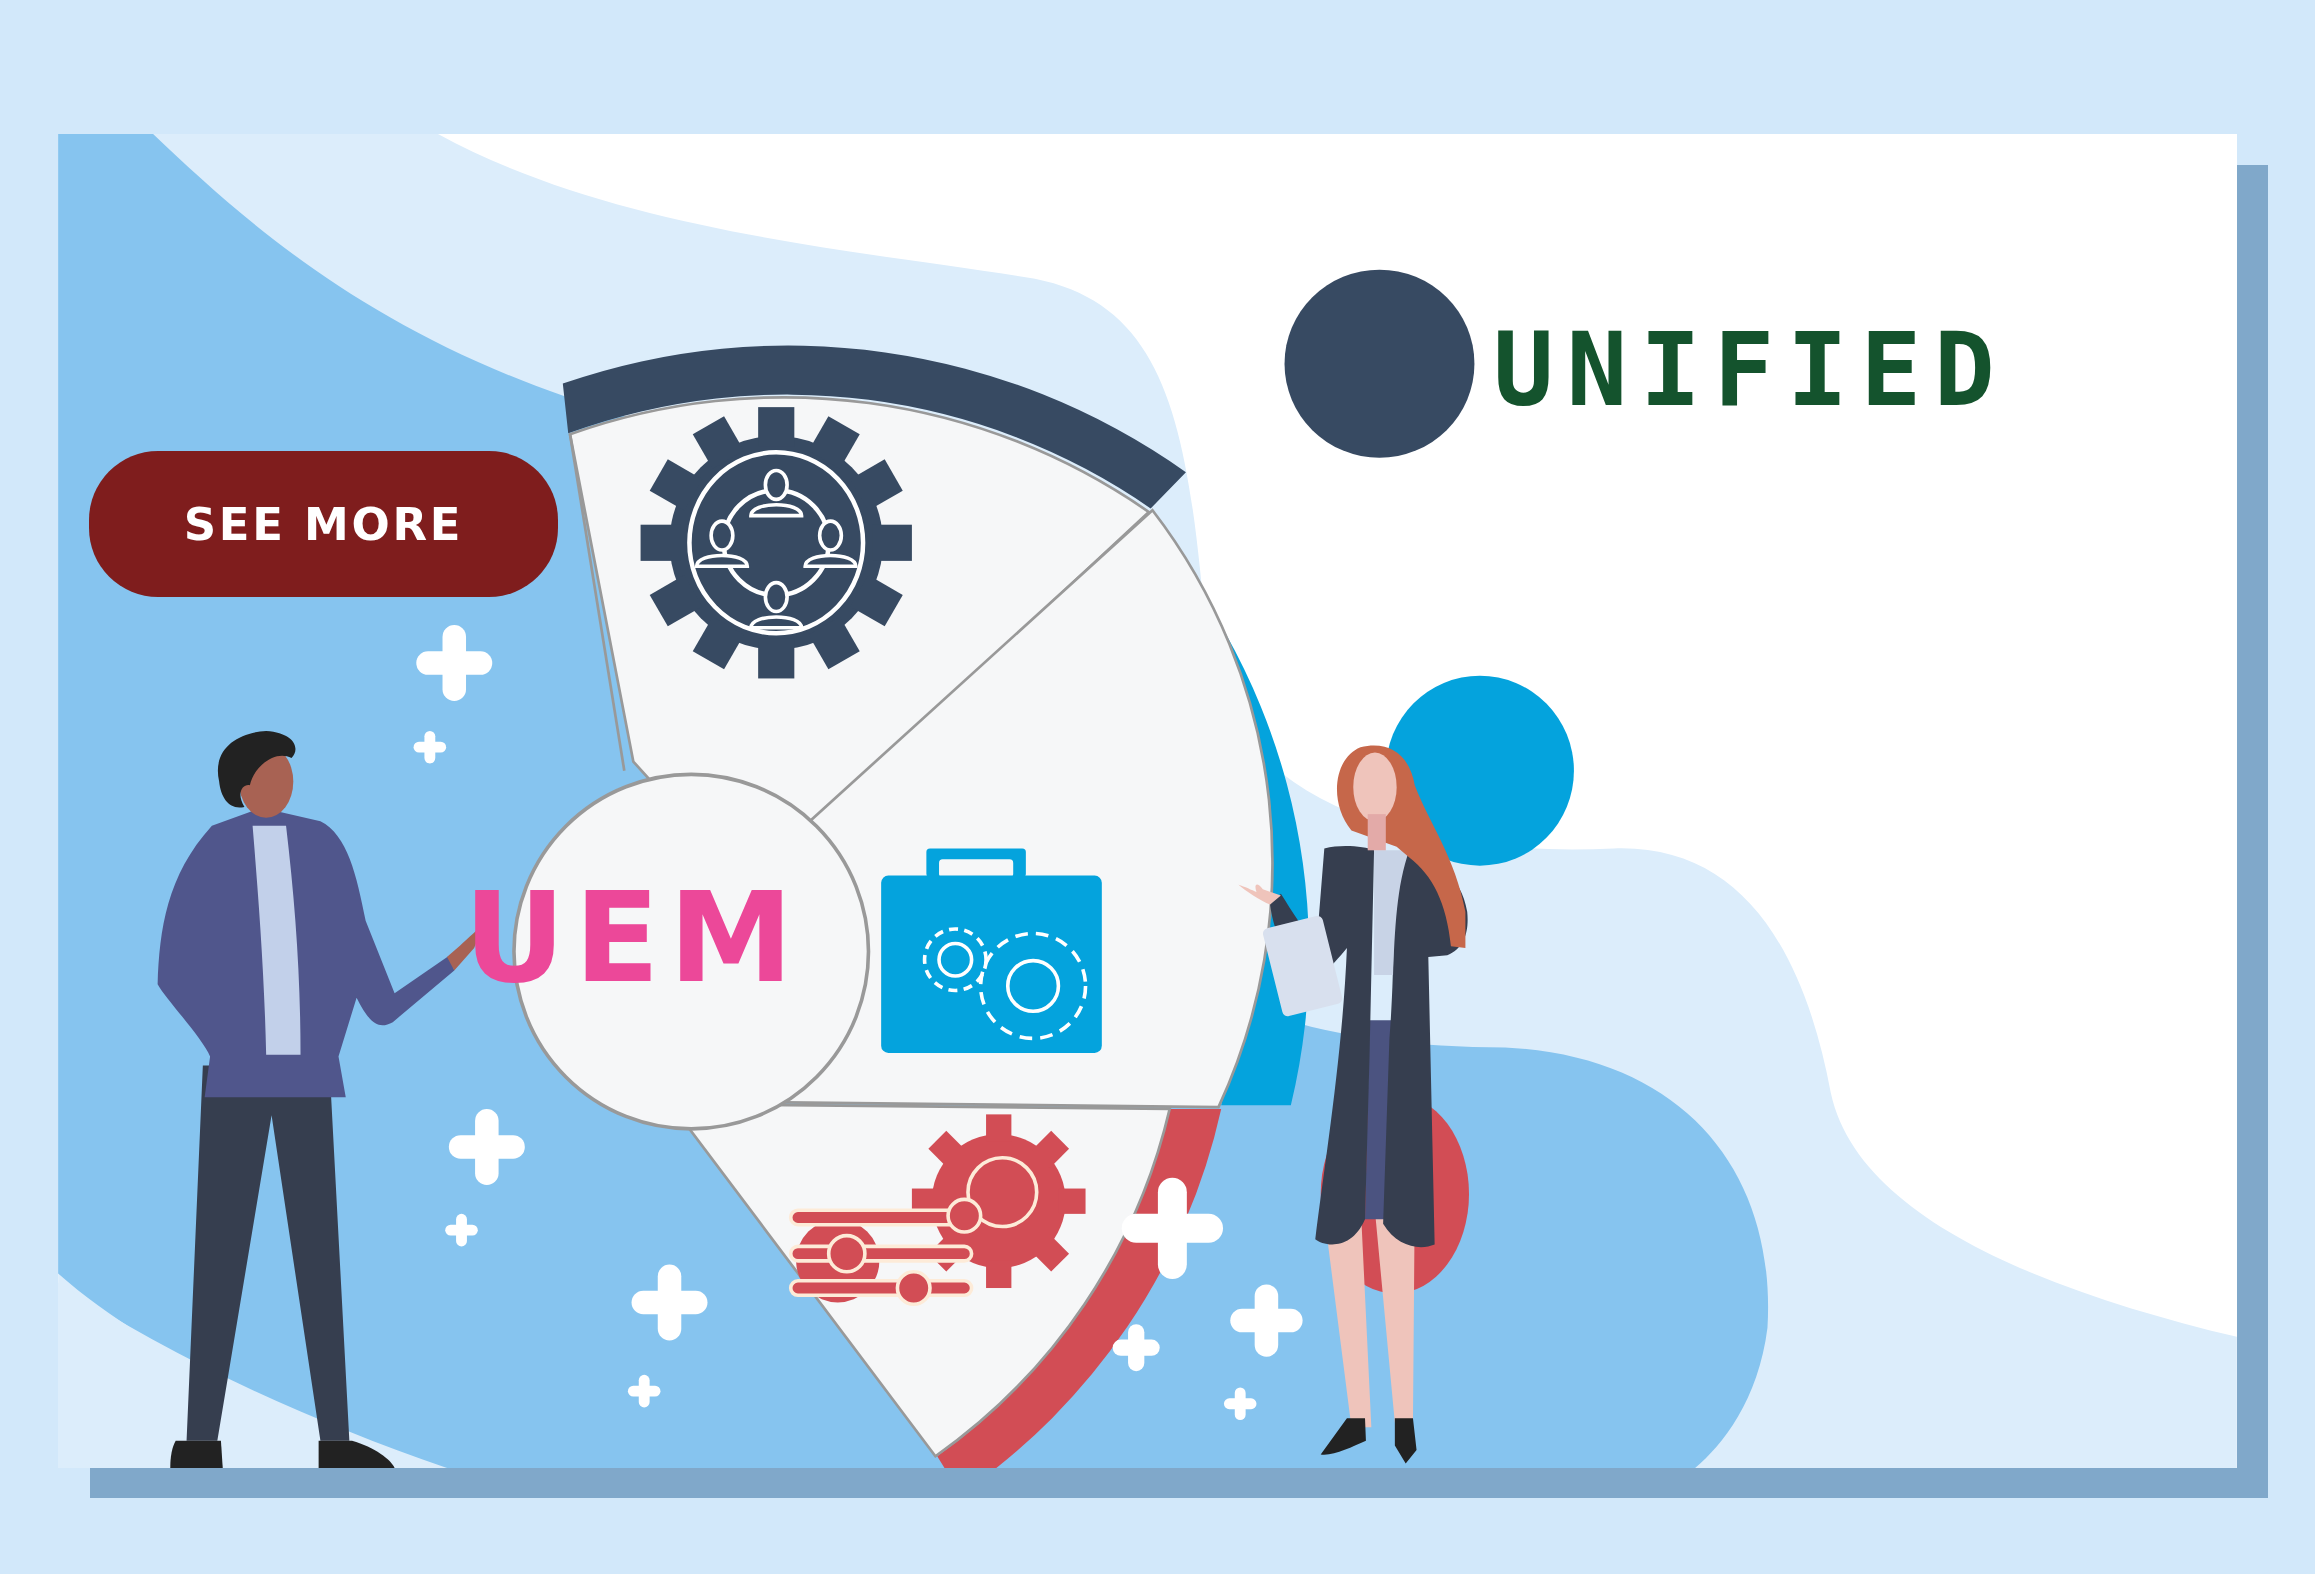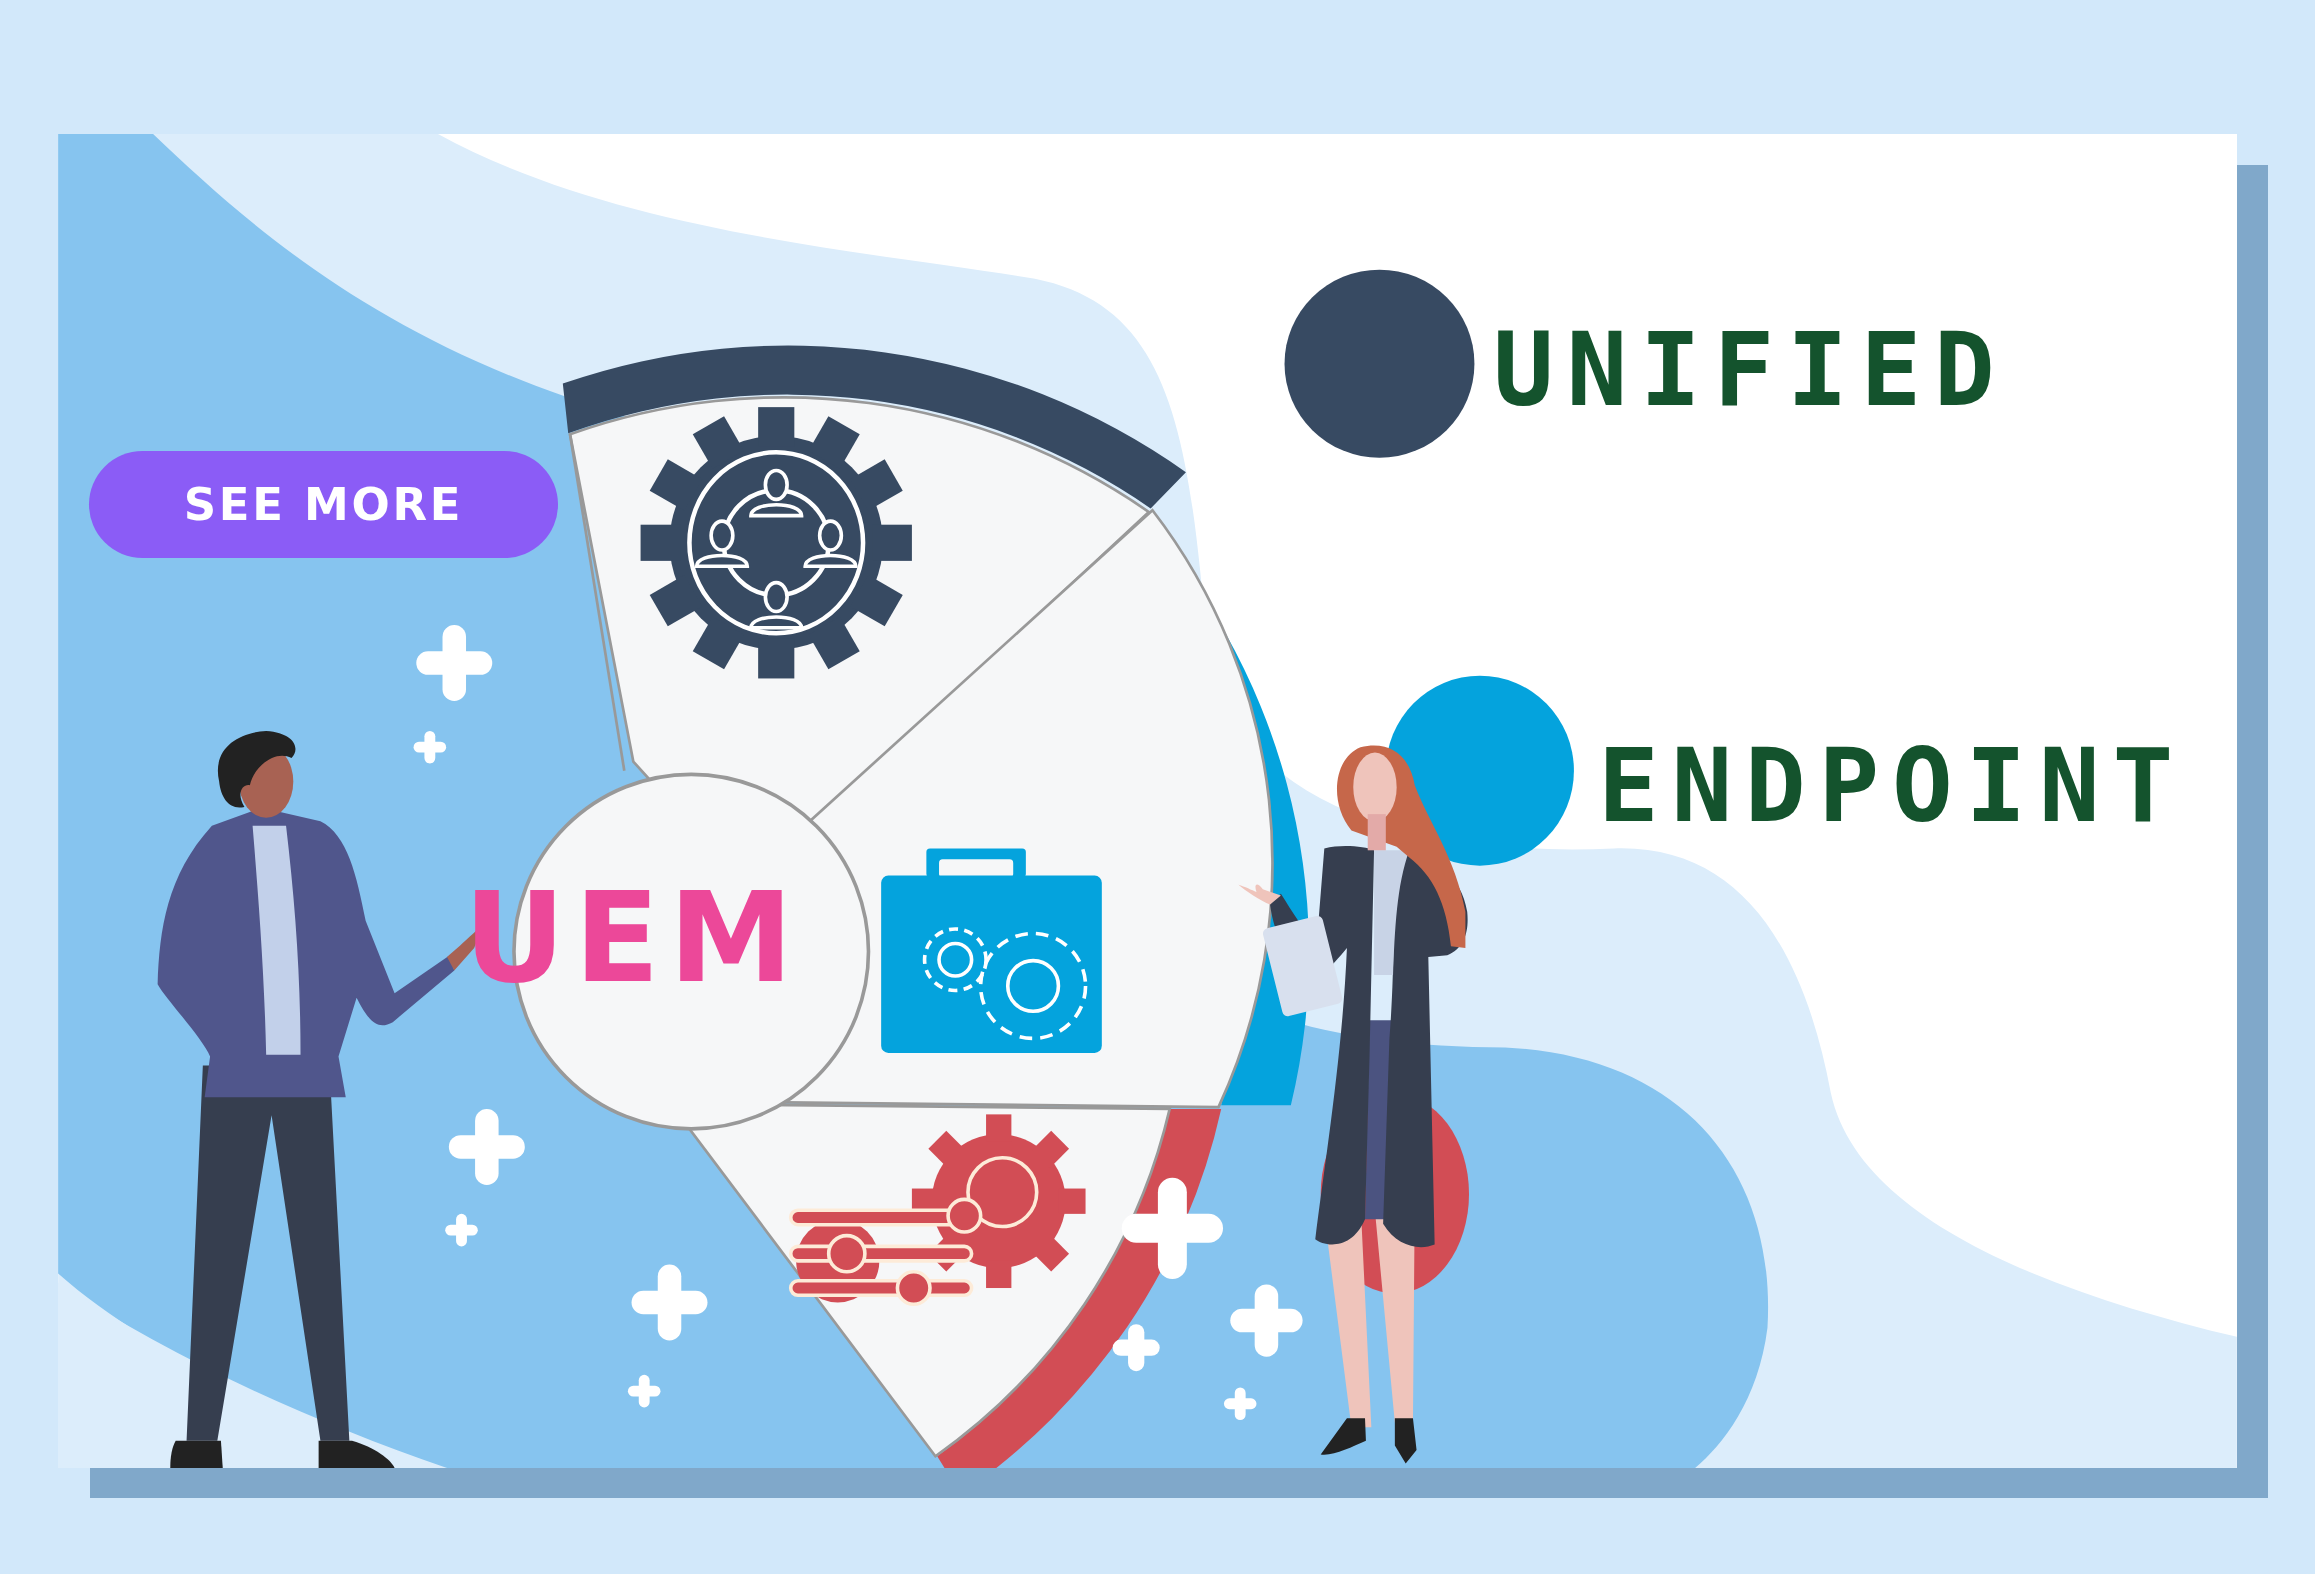--- a/index.html
+++ b/index.html
@@ -12,22 +12,22 @@
   .shadow {
     position: absolute; left: 90px; top: 165px; width: 2178px; height: 1333px;
     background: #80a8ca;
   }
   .card {
     position: absolute; left: 58px; top: 134px; width: 2179px; height: 1334px;
     background: #ffffff; overflow: hidden;
   }
   .card svg.bg { position: absolute; left: 0; top: 0; }
   .see-more {
-    position: absolute; left: 31px; top: 317px; width: 469px; height: 107px;
-    border-radius: 69px; background: #8b5cf6; border: none;
+    position: absolute; left: 31px; top: 317px; width: 469px; height: 146px;
+    border-radius: 69px; background: #7f1d1d; border: none;
     display: flex; align-items: center; justify-content: center;
     color: #fff; font-family: "DejaVu Sans", sans-serif; font-weight: bold;
     font-size: 45px; letter-spacing: 2.7px; cursor: pointer;
   }
   .uem-label {
     position: absolute; left: 415px; top: 735px; width: 320px; height: 136px;
     display: flex; align-items: center; justify-content: center;
     font-family: "DejaVu Sans", sans-serif; font-weight: bold;
     font-size: 125px; color: #ec4899; letter-spacing: 9px;
   }
@@ -199,15 +199,14 @@
       <ellipse cx="1456" cy="722" rx="24" ry="38" fill="#efc4bb"></ellipse>
       <rect x="1448" y="752" width="20" height="40" fill="#e3aaa8"></rect>
     </g>
   </svg>
 
   <button class="see-more">SEE MORE</button>
 
   <div class="uem-label">UEM</div>
 
   <div class="word w-unified">UNIFIED</div>
-  <div class="word w-endpoint">ENDPOINT</div>
 </div>
 
 
 </body></html>

